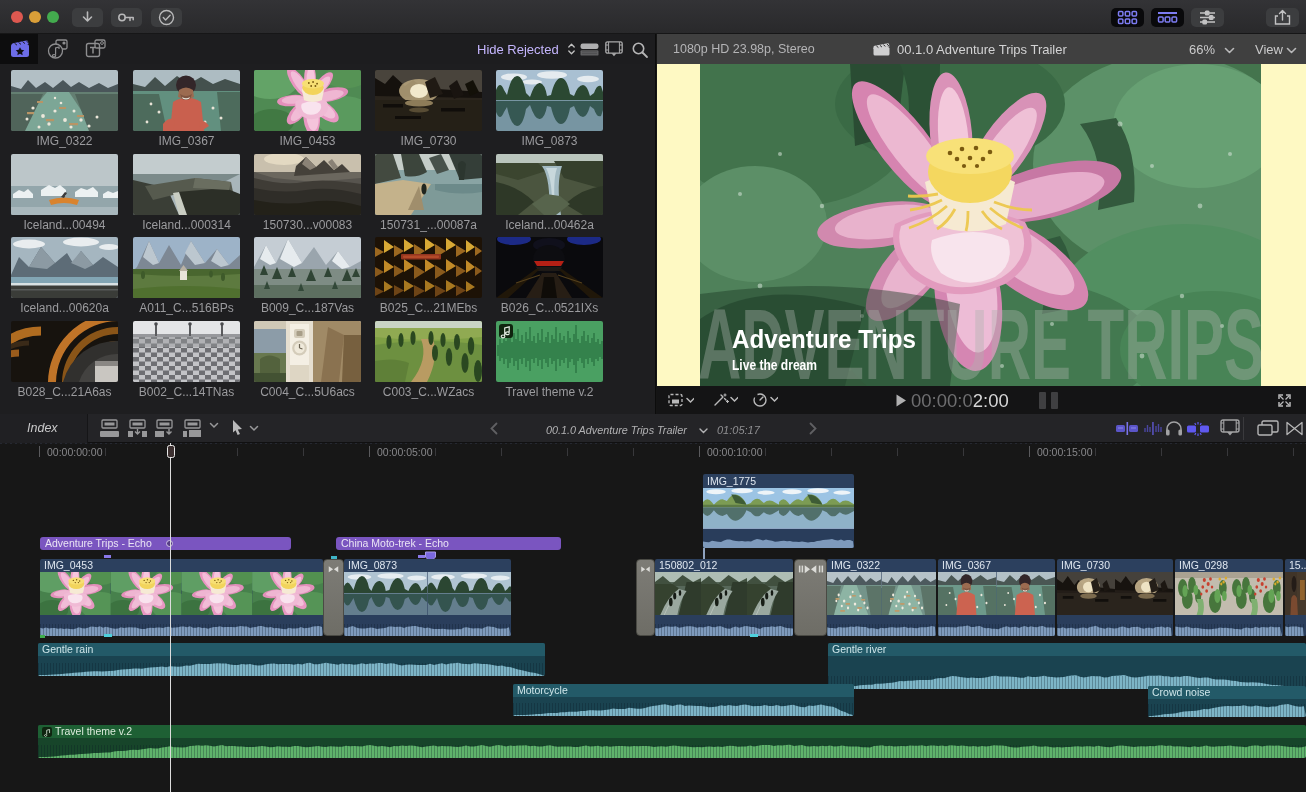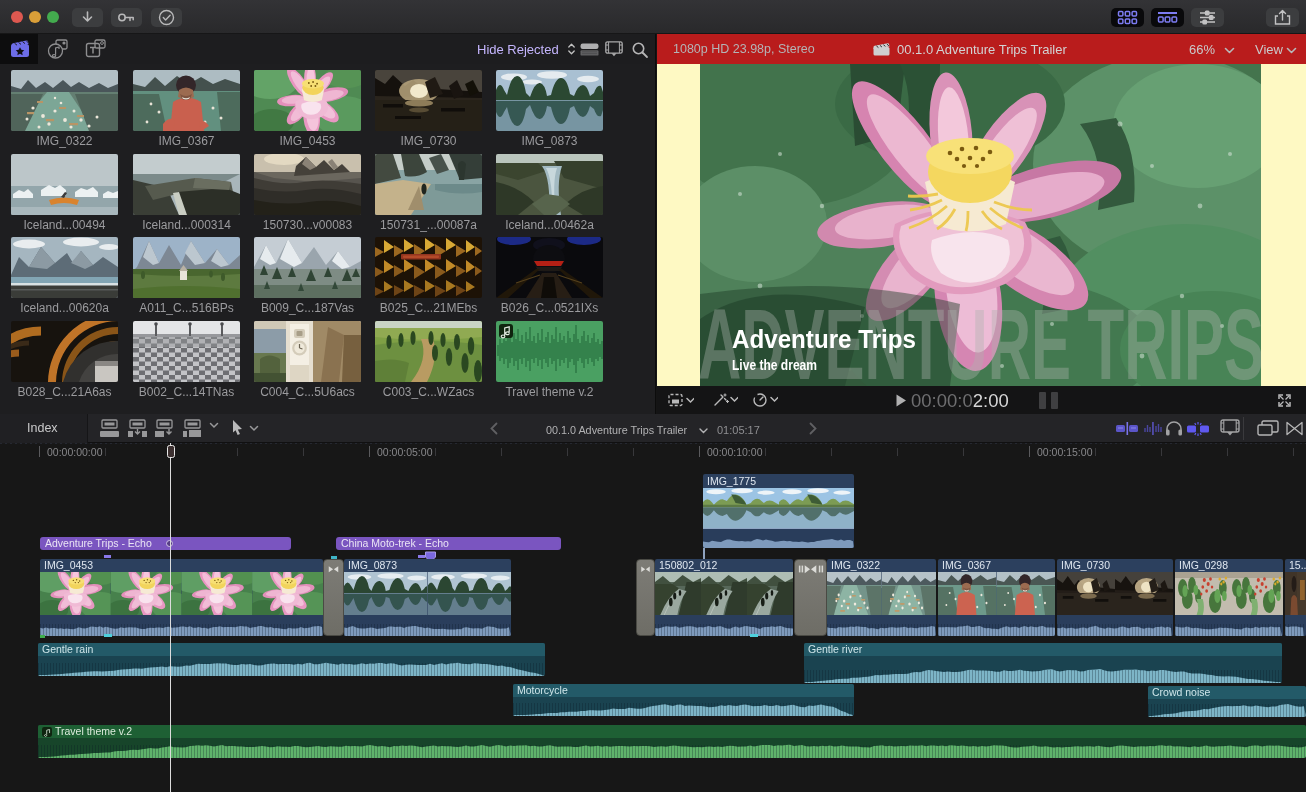--- a/index.html
+++ b/index.html
@@ -314,21 +314,21 @@
     <svg class="abs" style="left:605px;top:7px;" width="18" height="17" viewBox="0 0 18 17">
         <rect x="0.8" y="0.8" width="16.4" height="11.4" rx="1.8" fill="none" stroke="#a9a9aa" stroke-width="1.3"></rect>
         <path d="M3.6 1 v11 M14.4 1 v11 M1 4 h2.6 M14.4 4 h2.6 M1 9 h2.6 M14.4 9 h2.6" stroke="#a9a9aa" stroke-width="1"></path>
         <path d="M6.4 12.2 h5.2 l-2.6 3z" fill="#a9a9aa"></path>
       </svg>
     <svg class="abs" style="left:631px;top:7px;" width="18" height="18" viewBox="0 0 18 18">
         <circle cx="7.5" cy="7.5" r="5.2" stroke="#b5b5b6" stroke-width="1.6" fill="none"></circle>
         <path d="M11.5 11.5 L16 16" stroke="#b5b5b6" stroke-width="1.8" stroke-linecap="round"></path>
       </svg>
   </div>
-  <div class="abs" id="viewerhdr" style="left:657px;top:34px;width:649px;height:30px;background:#b91c1c;">
+  <div class="abs" id="viewerhdr" style="left:657px;top:34px;width:649px;height:30px;background:#404040;">
     <div class="abs" style="left:16px;top:8px;font-size:12.5px;color:#b4b4b6;">1080p HD 23.98p, Stereo</div>
     <svg class="abs" style="left:216px;top:9px;" width="17" height="13" viewBox="0 0 17 13">
         <rect x="0.5" y="4" width="16" height="8.5" rx="1.5" fill="#cfcfd0"></rect>
         <path d="M0.5 6 L16.5 3.5 L16 1 q-0.2-1-1.3-0.8 L1.6 2.7 q-1.2 0.3-1.1 1.6z" fill="#cfcfd0"></path>
         <g stroke="#19191b" stroke-width="0.9">
           <path d="M3.4 2.9 l2 1.7M6.9 2.3 l2 1.7M10.4 1.7 l2 1.7M13.9 1.1 l2 1.7"></path>
         </g>
       </svg>
     <div class="abs" style="left:240px;top:8px;font-size:13px;color:#d2d2d3;">00.1.0 Adventure Trips Trailer</div>
     <div class="abs" style="left:532px;top:8px;font-size:13px;color:#cacacb;">66%</div>
@@ -864,21 +864,21 @@
       <div class="abs" style="left:254px;top:4px;font-size:18.5px;letter-spacing:0px;color:#6e6e70;">00:00:0<span style="color:#d6d6d7;">2:00</span></div>
       <div class="abs" style="left:382px;top:6px;width:7px;height:17px;background:#3f3f41;border-radius:1px;"></div>
       <div class="abs" style="left:394px;top:6px;width:7px;height:17px;background:#3f3f41;border-radius:1px;"></div>
       <svg class="abs" style="left:620px;top:7px;" width="15" height="15" viewBox="0 0 15 15">
           <path d="M2 6 V2 h4 M9 2 h4 v4 M13 9 v4 h-4 M6 13 H2 V9" stroke="#b9b9ba" stroke-width="1.5" fill="none"></path>
           <path d="M3 3 l3.5 3.5 M12 3 l-3.5 3.5 M12 12 l-3.5 -3.5 M3 12 l3.5 -3.5" stroke="#b9b9ba" stroke-width="1.3"></path>
         </svg>
     </div>
   </div>
 
-  <div class="abs" id="tltoolbar" style="left:0;top:414px;width:1306px;height:29px;background:#242427;border-bottom:1px solid #101011;">
+  <div class="abs" id="tltoolbar" style="left:0;top:414px;width:1306px;height:29px;background:#242427;border-bottom:1px solid #101011;font-style:italic;">
     <div class="abs" style="left:0;top:0;width:88px;height:29px;background:#202023;border-right:1px solid #151517;"></div>
     <div class="abs" style="left:27px;top:7px;font-size:12.5px;color:#c9c9ca;">Index</div>
     <svg class="abs" style="left:98px;top:5px;" width="24" height="19" viewBox="0 0 24 19">
         <rect x="4" y="1" width="15" height="8" rx="1" fill="none" stroke="#98989a" stroke-width="1.3"></rect>
         <rect x="6.5" y="3.5" width="10" height="3" fill="#98989a"></rect>
         <rect x="2" y="12" width="19" height="6" rx="1" fill="#98989a"></rect>
       </svg>
     <svg class="abs" style="left:126px;top:5px;" width="24" height="19" viewBox="0 0 24 19">
         <rect x="4" y="1" width="15" height="8" rx="1" fill="none" stroke="#98989a" stroke-width="1.3"></rect>
         <rect x="6.5" y="3.5" width="10" height="3" fill="#98989a"></rect>
@@ -1149,21 +1149,21 @@
       <div class="abs" style="left:750px;top:191px;width:8px;height:3px;background:#4ed0dc;"></div>
       <div class="abs" style="left:331px;top:113px;width:6px;height:3px;background:#3fb6c8;"></div>
 <div class="aclip" style="left:38px;top:200px;width:507px;height:33px;">
   <div class="abs" style="left:0;top:0;width:507px;height:13px;background:#235a68;"></div>
   <div class="atitle">Gentle rain</div>
   <svg width="507" height="20" style="position:absolute;bottom:0;left:0;">
           <path d="M0 20 L0 19.0 L4 19.0 L8 19.0 L12 18.8 L16 18.4 L20 18.3 L24 17.9 L28 17.6 L32 17.2 L36 16.8 L40 16.4 L44 16.2 L48 15.8 L52 15.5 L56 15.2 L60 15.3 L64 15.4 L68 15.3 L72 14.9 L76 14.8 L80 13.9 L84 13.6 L88 13.2 L92 12.9 L96 12.5 L100 12.4 L104 12.8 L108 11.9 L112 11.4 L116 11.3 L120 11.1 L124 10.6 L128 11.2 L132 10.3 L136 10.5 L140 10.8 L144 10.6 L148 9.5 L152 9.7 L156 8.8 L160 7.7 L164 7.9 L168 8.1 L172 8.0 L176 7.6 L180 7.3 L184 7.4 L188 7.4 L192 8.5 L196 9.0 L200 9.0 L204 8.1 L208 8.4 L212 8.1 L216 9.0 L220 9.4 L224 9.2 L228 8.3 L232 7.8 L236 7.5 L240 8.2 L244 8.1 L248 8.1 L252 8.1 L256 8.8 L260 7.7 L264 8.4 L268 7.3 L272 6.7 L276 8.3 L280 8.2 L284 7.5 L288 6.8 L292 7.4 L296 8.1 L300 8.7 L304 7.5 L308 8.3 L312 8.0 L316 8.7 L320 8.3 L324 7.3 L328 8.3 L332 7.6 L336 7.7 L340 7.1 L344 7.1 L348 8.0 L352 7.2 L356 7.6 L360 8.7 L364 9.4 L368 8.8 L372 8.5 L376 8.7 L380 9.1 L384 8.9 L388 8.9 L392 7.8 L396 8.9 L400 8.0 L404 7.3 L408 8.4 L412 7.4 L416 7.2 L420 6.8 L424 7.7 L428 8.1 L432 8.3 L436 7.2 L440 7.4 L444 7.9 L448 8.1 L452 8.5 L456 9.2 L460 10.0 L464 9.6 L468 10.8 L472 10.9 L476 12.3 L480 13.4 L484 14.2 L488 15.3 L492 16.2 L496 16.8 L500 17.8 L504 19.0 L507 20 Z" fill="#7db5c7"></path>
         </svg>
         <div class="wstr" style="height:13px;"></div>
 </div>
-<div class="aclip" style="left:804px;top:200px;width:478px;height:40px;">
+<div class="aclip" style="left:828px;top:200px;width:478px;height:46px;">
   <div class="abs" style="left:0;top:0;width:478px;height:13px;background:#235a68;"></div>
   <div class="atitle">Gentle river</div>
   <svg width="478" height="20" style="position:absolute;bottom:0;left:0;">
           <path d="M0 20 L0 19.0 L4 19.0 L8 18.9 L12 18.4 L16 18.0 L20 17.8 L24 17.2 L28 16.9 L32 16.3 L36 15.9 L40 15.7 L44 15.7 L48 14.8 L52 14.8 L56 14.4 L60 14.1 L64 13.8 L68 13.0 L72 12.1 L76 12.3 L80 11.8 L84 11.8 L88 11.3 L92 11.1 L96 11.1 L100 11.1 L104 10.8 L108 9.4 L112 9.1 L116 9.3 L120 8.0 L124 6.9 L128 7.2 L132 8.0 L136 8.4 L140 8.9 L144 8.6 L148 9.0 L152 8.9 L156 8.8 L160 8.1 L164 7.1 L168 6.8 L172 7.4 L176 7.6 L180 7.6 L184 7.8 L188 8.0 L192 8.7 L196 8.7 L200 7.3 L204 8.1 L208 7.9 L212 7.5 L216 6.8 L220 7.7 L224 8.1 L228 8.4 L232 8.2 L236 8.1 L240 7.0 L244 6.6 L248 6.3 L252 7.8 L256 8.6 L260 7.8 L264 6.9 L268 7.3 L272 7.2 L276 8.4 L280 8.3 L284 7.1 L288 6.7 L292 6.4 L296 6.0 L300 7.2 L304 8.2 L308 8.6 L312 8.1 L316 7.5 L320 6.7 L324 6.7 L328 6.8 L332 6.6 L336 7.2 L340 7.3 L344 8.3 L348 7.4 L352 8.0 L356 7.0 L360 7.0 L364 7.7 L368 8.4 L372 8.9 L376 8.6 L380 8.6 L384 9.8 L388 10.6 L392 10.6 L396 10.6 L400 11.1 L404 11.8 L408 11.9 L412 12.9 L416 13.2 L420 13.4 L424 13.2 L428 13.6 L432 13.8 L436 14.6 L440 15.3 L444 15.9 L448 16.0 L452 16.4 L456 17.1 L460 17.8 L464 18.1 L468 18.6 L472 19.0 L476 19.0 L478 20 Z" fill="#7db5c7"></path>
         </svg>
         <div class="wstr" style="height:13px;"></div>
 </div>
 <div class="aclip" style="left:513px;top:241px;width:341px;height:32px;">
   <div class="abs" style="left:0;top:0;width:341px;height:13px;background:#235a68;"></div>
   <div class="atitle">Motorcycle</div>

